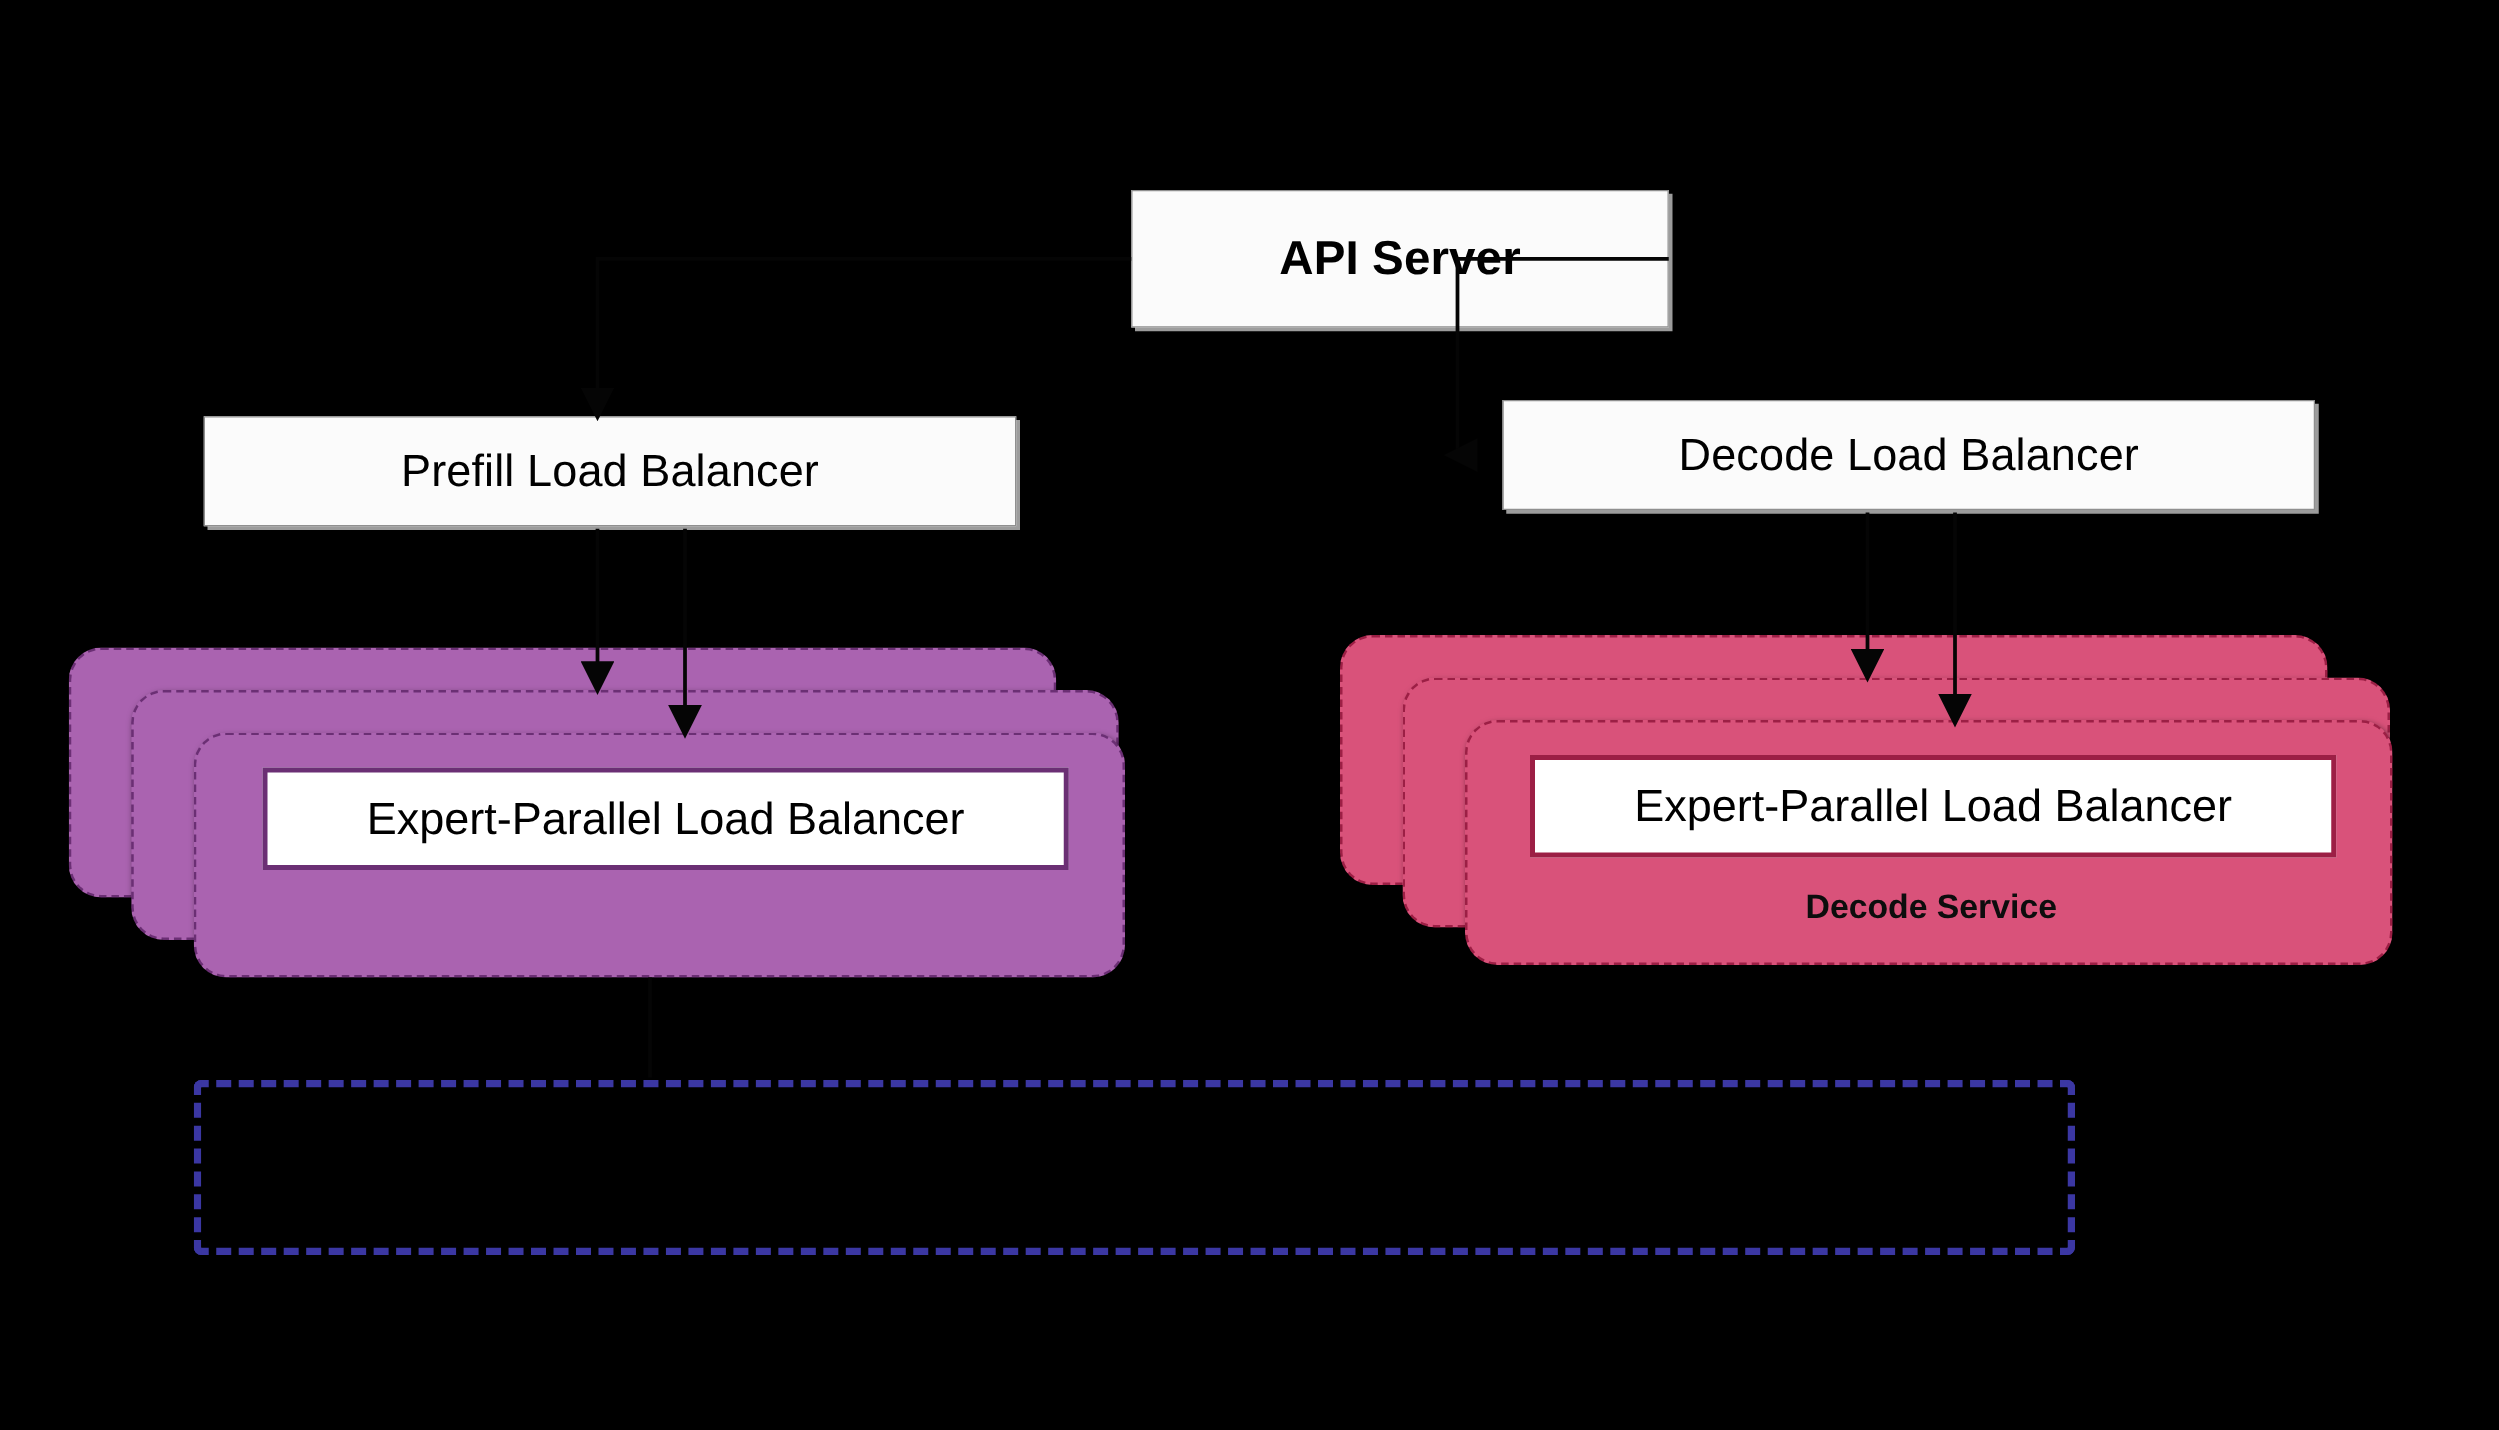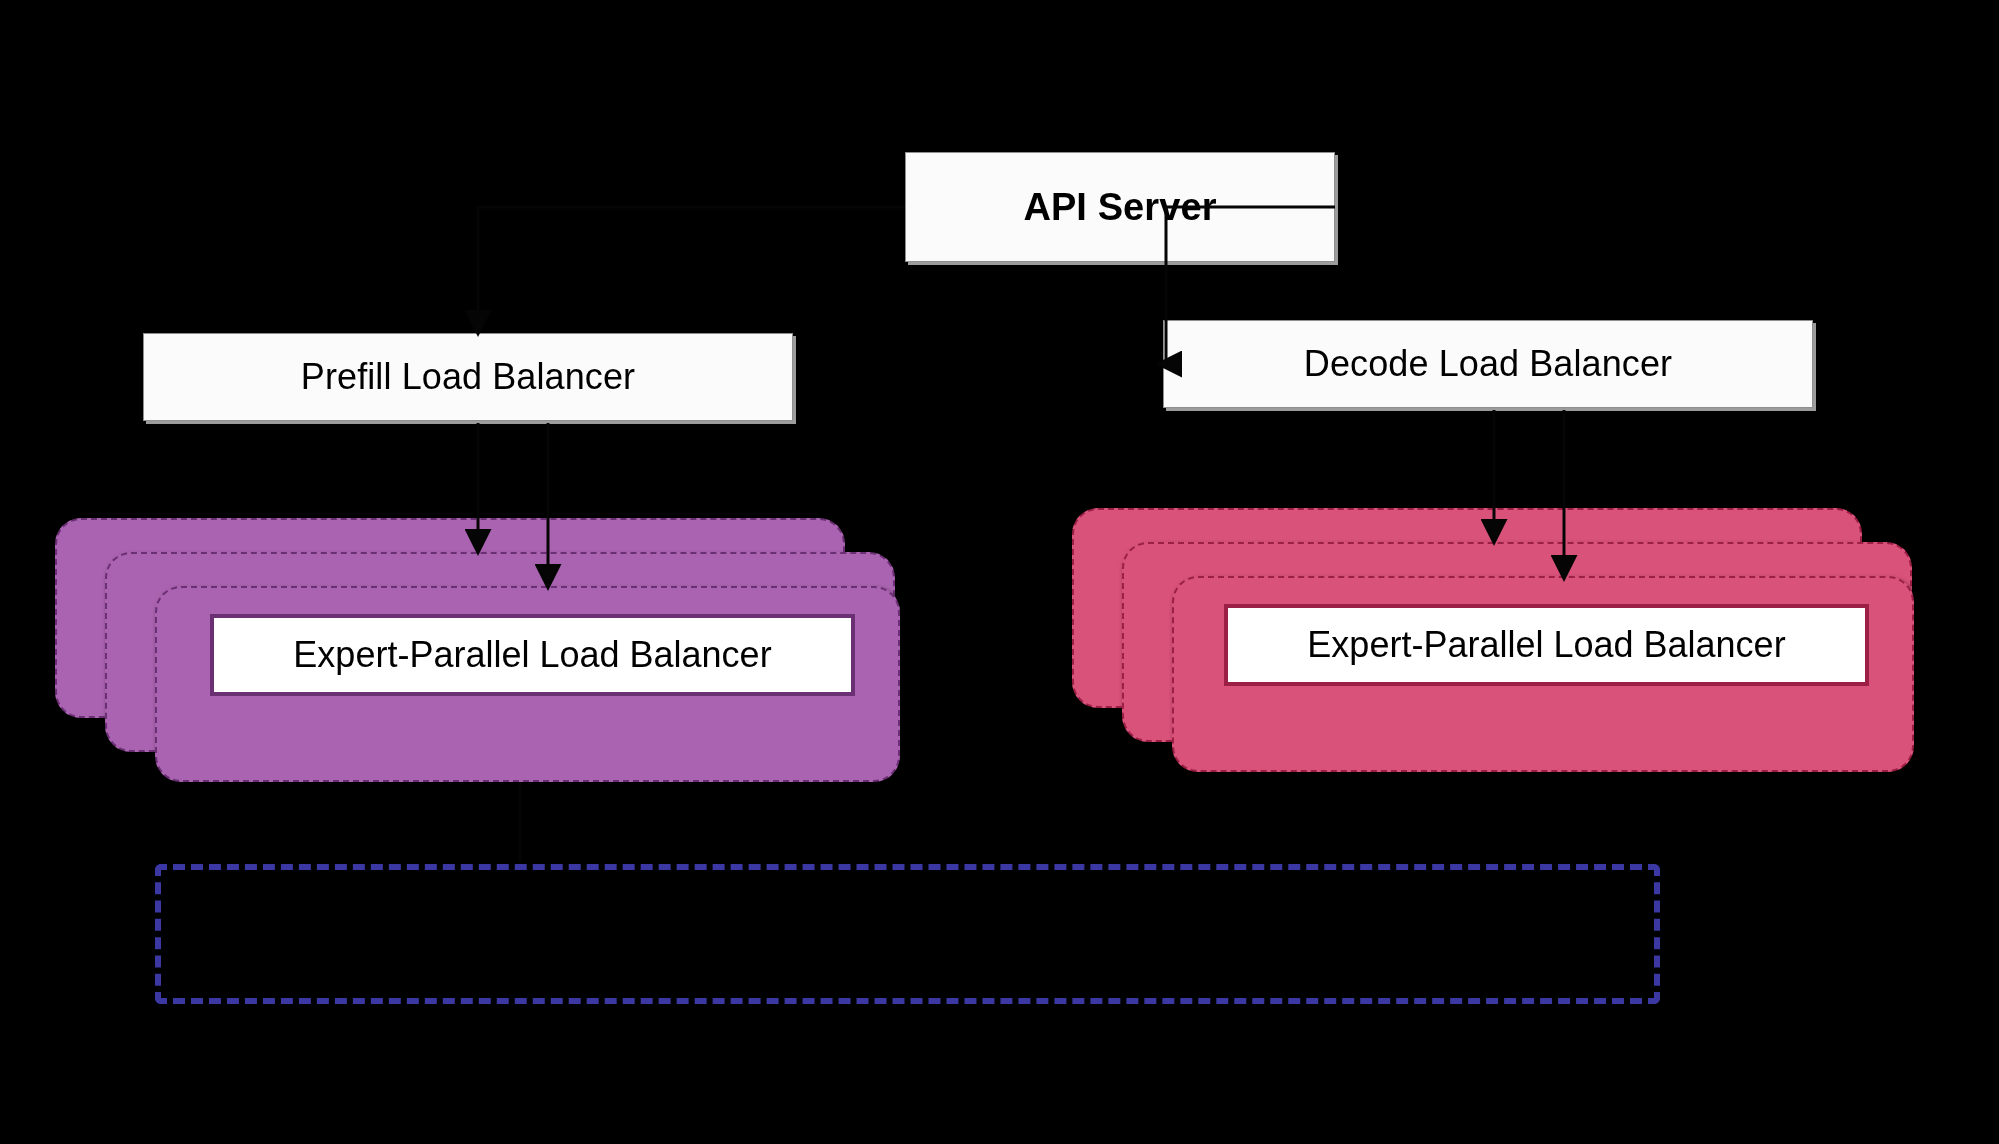--- a/index.html
+++ b/index.html
@@ -111,44 +111,47 @@
 </style>
 </head>
 <body>
 
 <div id="canvas">
 
   <div class="wbox" id="api-server" style="left:905px; top:152px; width:430px; height:110px;">
     <span class="lbl">API Server</span>
   </div>
 
-  <div class="wbox" id="prefill-lb" style="left:143px; top:333px; width:650px; height:88px;">
+  <div class="wbox" id="prefill-lb" style="left:163px; top:333px; width:650px; height:88px;">
     <span class="lbl">Prefill Load Balancer</span>
   </div>
 
-  <div class="wbox" id="decode-lb" style="left:1163px; top:320px; width:650px; height:88px;align-items:center;">
+  <div class="wbox" id="decode-lb" style="left:1202px; top:320px; width:650px; height:88px;align-items:center;">
     <span class="lbl">Decode Load Balancer</span>
   </div>
 
   <div class="stack stack-prefill">
     <div class="card back shadowed" style="left:55px; top:518px; width:790px; height:200px;"></div>
     <div class="card back shadowed" style="left:105px; top:552px; width:790px; height:200px;"></div>
     <div class="card shadowed" style="left:155px; top:586px; width:745px; height:196px;">
       <div class="eplb" style="left:53px; top:26px; width:645px; height:82px;">
         <span class="lbl">Expert-Parallel Load Balancer</span>
       </div>
     </div>
   </div>
 
   <div class="stack stack-decode">
     <div class="card back shadowed" style="left:1072px; top:508px; width:790px; height:200px;"></div>
     <div class="card back shadowed" style="left:1122px; top:542px; width:790px; height:200px;"></div>
     <div class="card shadowed" style="left:1172px; top:576px; width:742px; height:196px;">
       <div class="eplb" style="left:50px; top:26px; width:645px; height:82px;">
         <span class="lbl">Expert-Parallel Load Balancer</span>
+      </div>
+      <div class="svc-caption" style="left:0px; top:132px; width:742px;">
+        <span>Decode Service</span>
       </div>
     </div>
   </div>
 
   <div id="kv-transfer-box" style="left:155px; top:864px; width:1505px; height:140px;">
   </div>
 
   <svg id="connectors" viewBox="0 0 1999 1144" xmlns="http://www.w3.org/2000/svg">
     <defs>
       <marker id="ah" markerWidth="9" markerHeight="9" refX="7" refY="4.5" orient="auto" markerUnits="strokeWidth">

